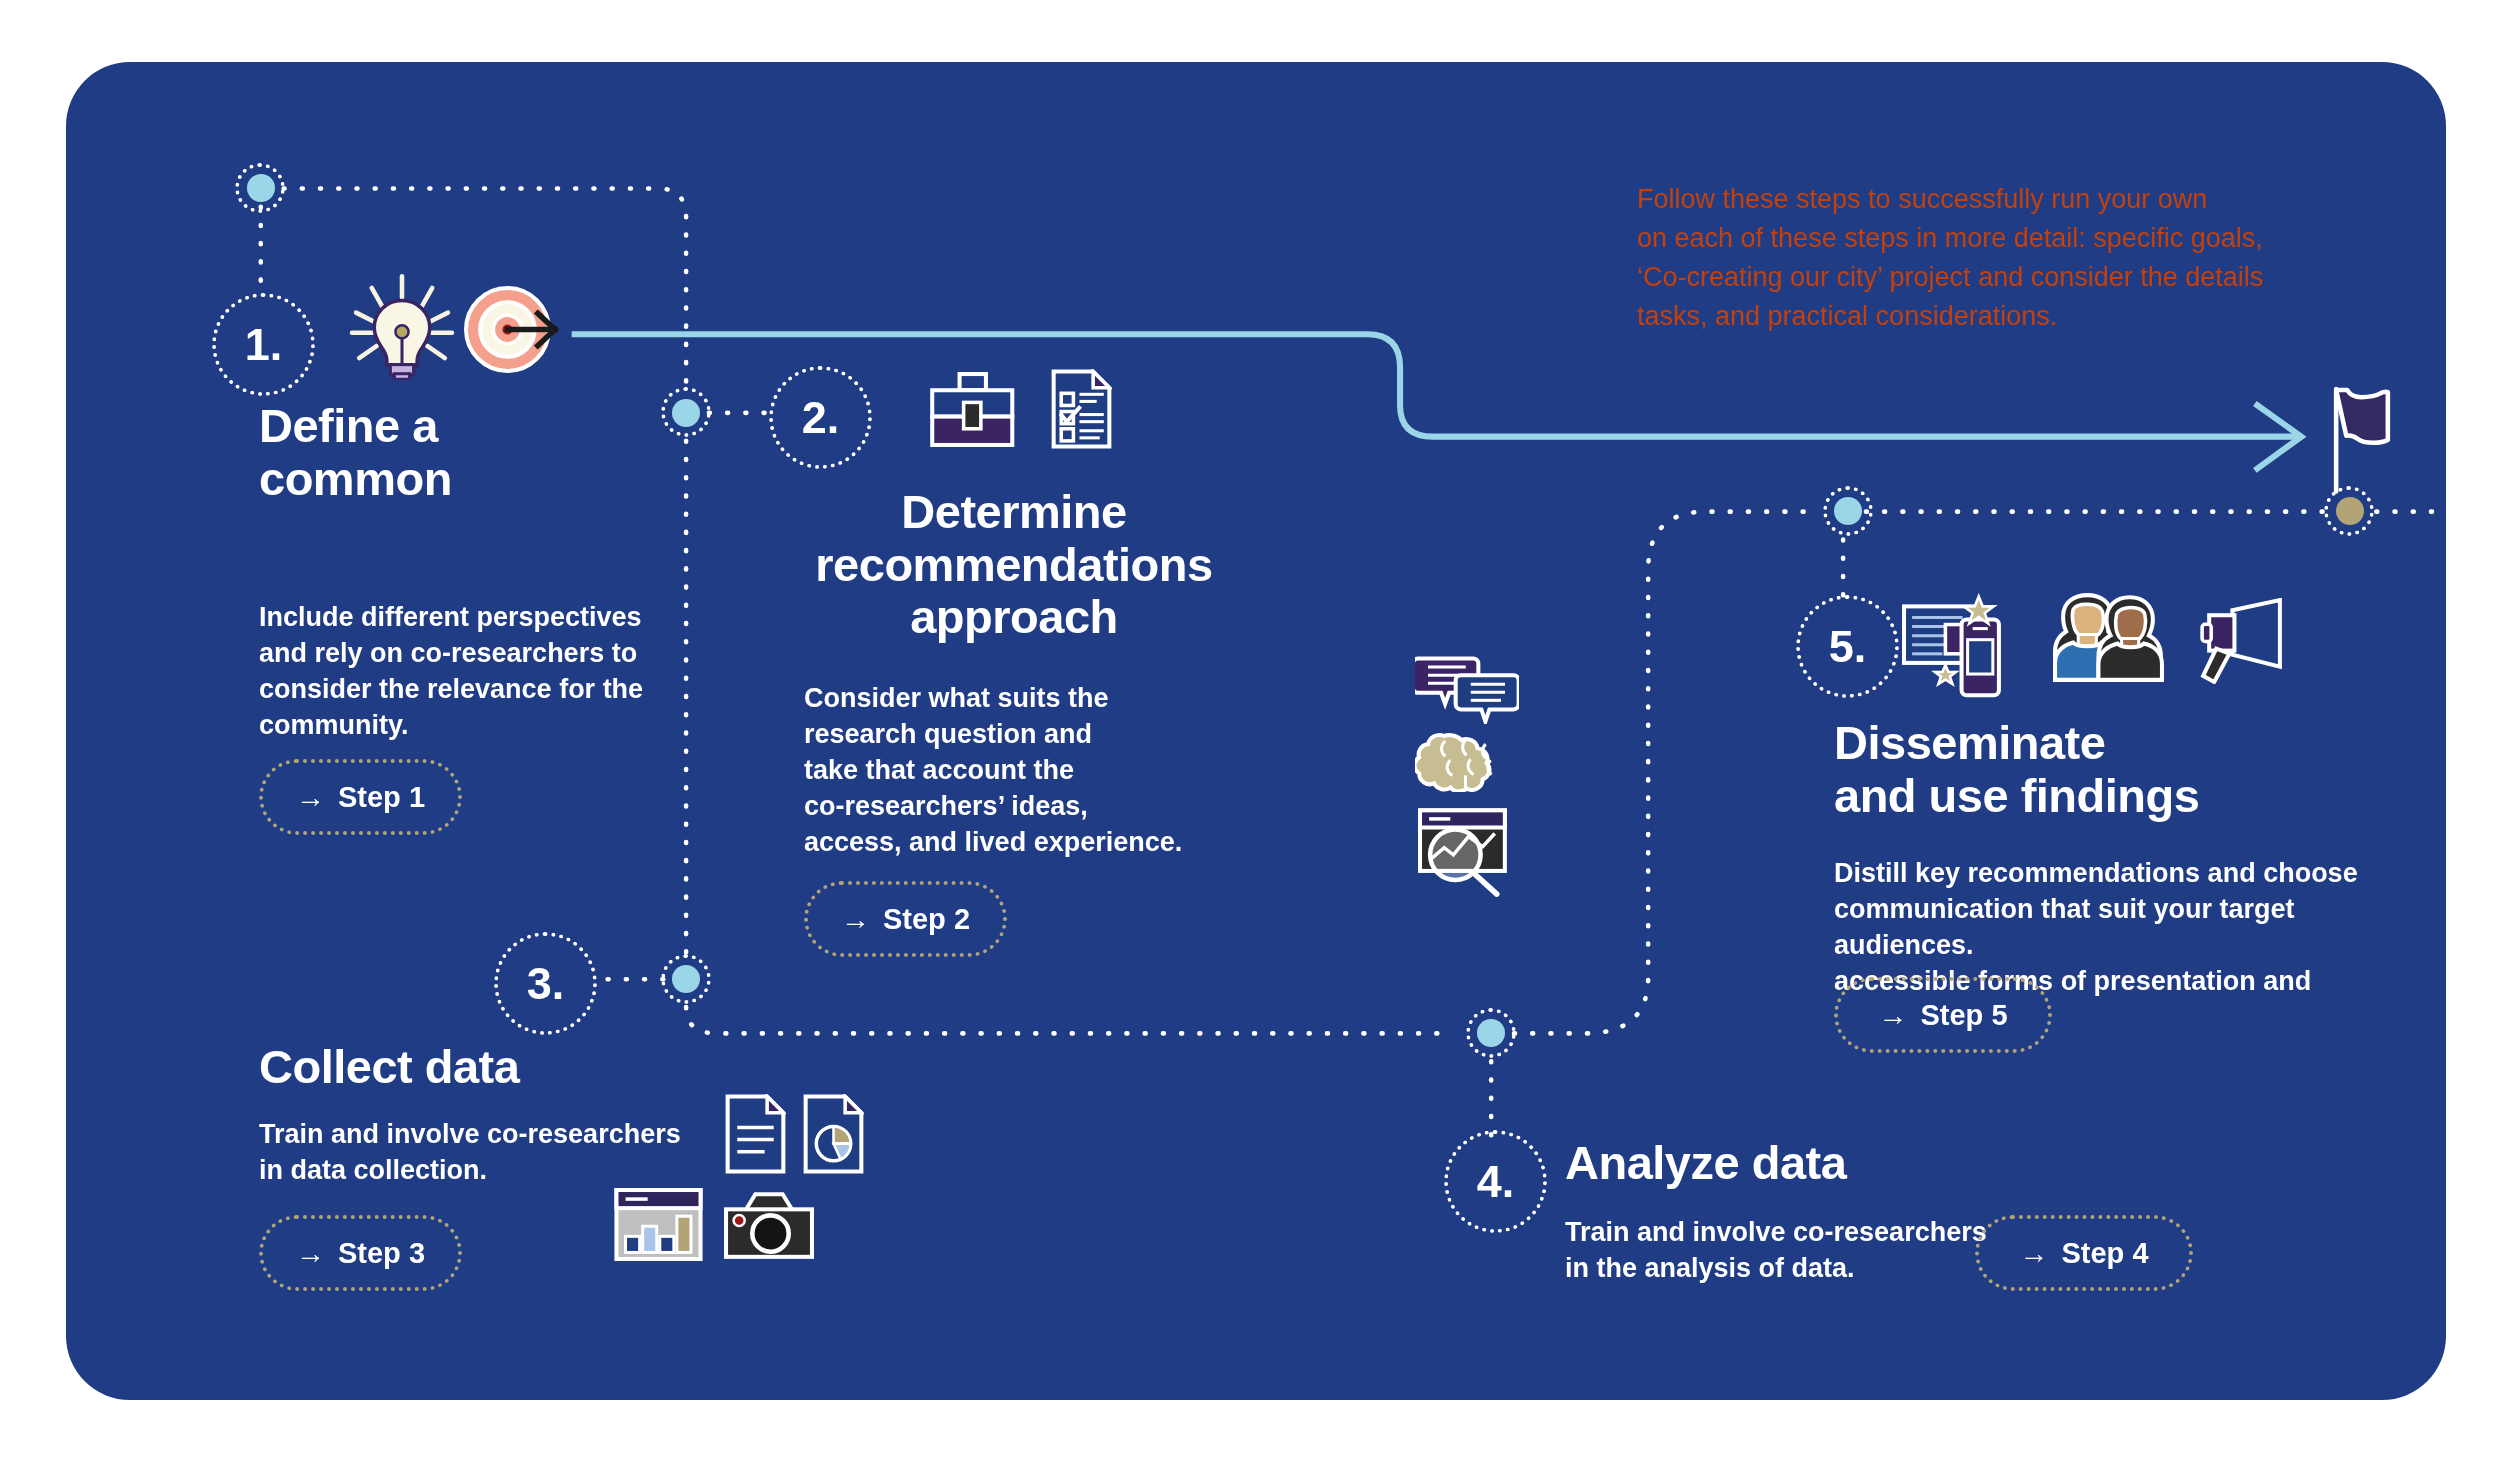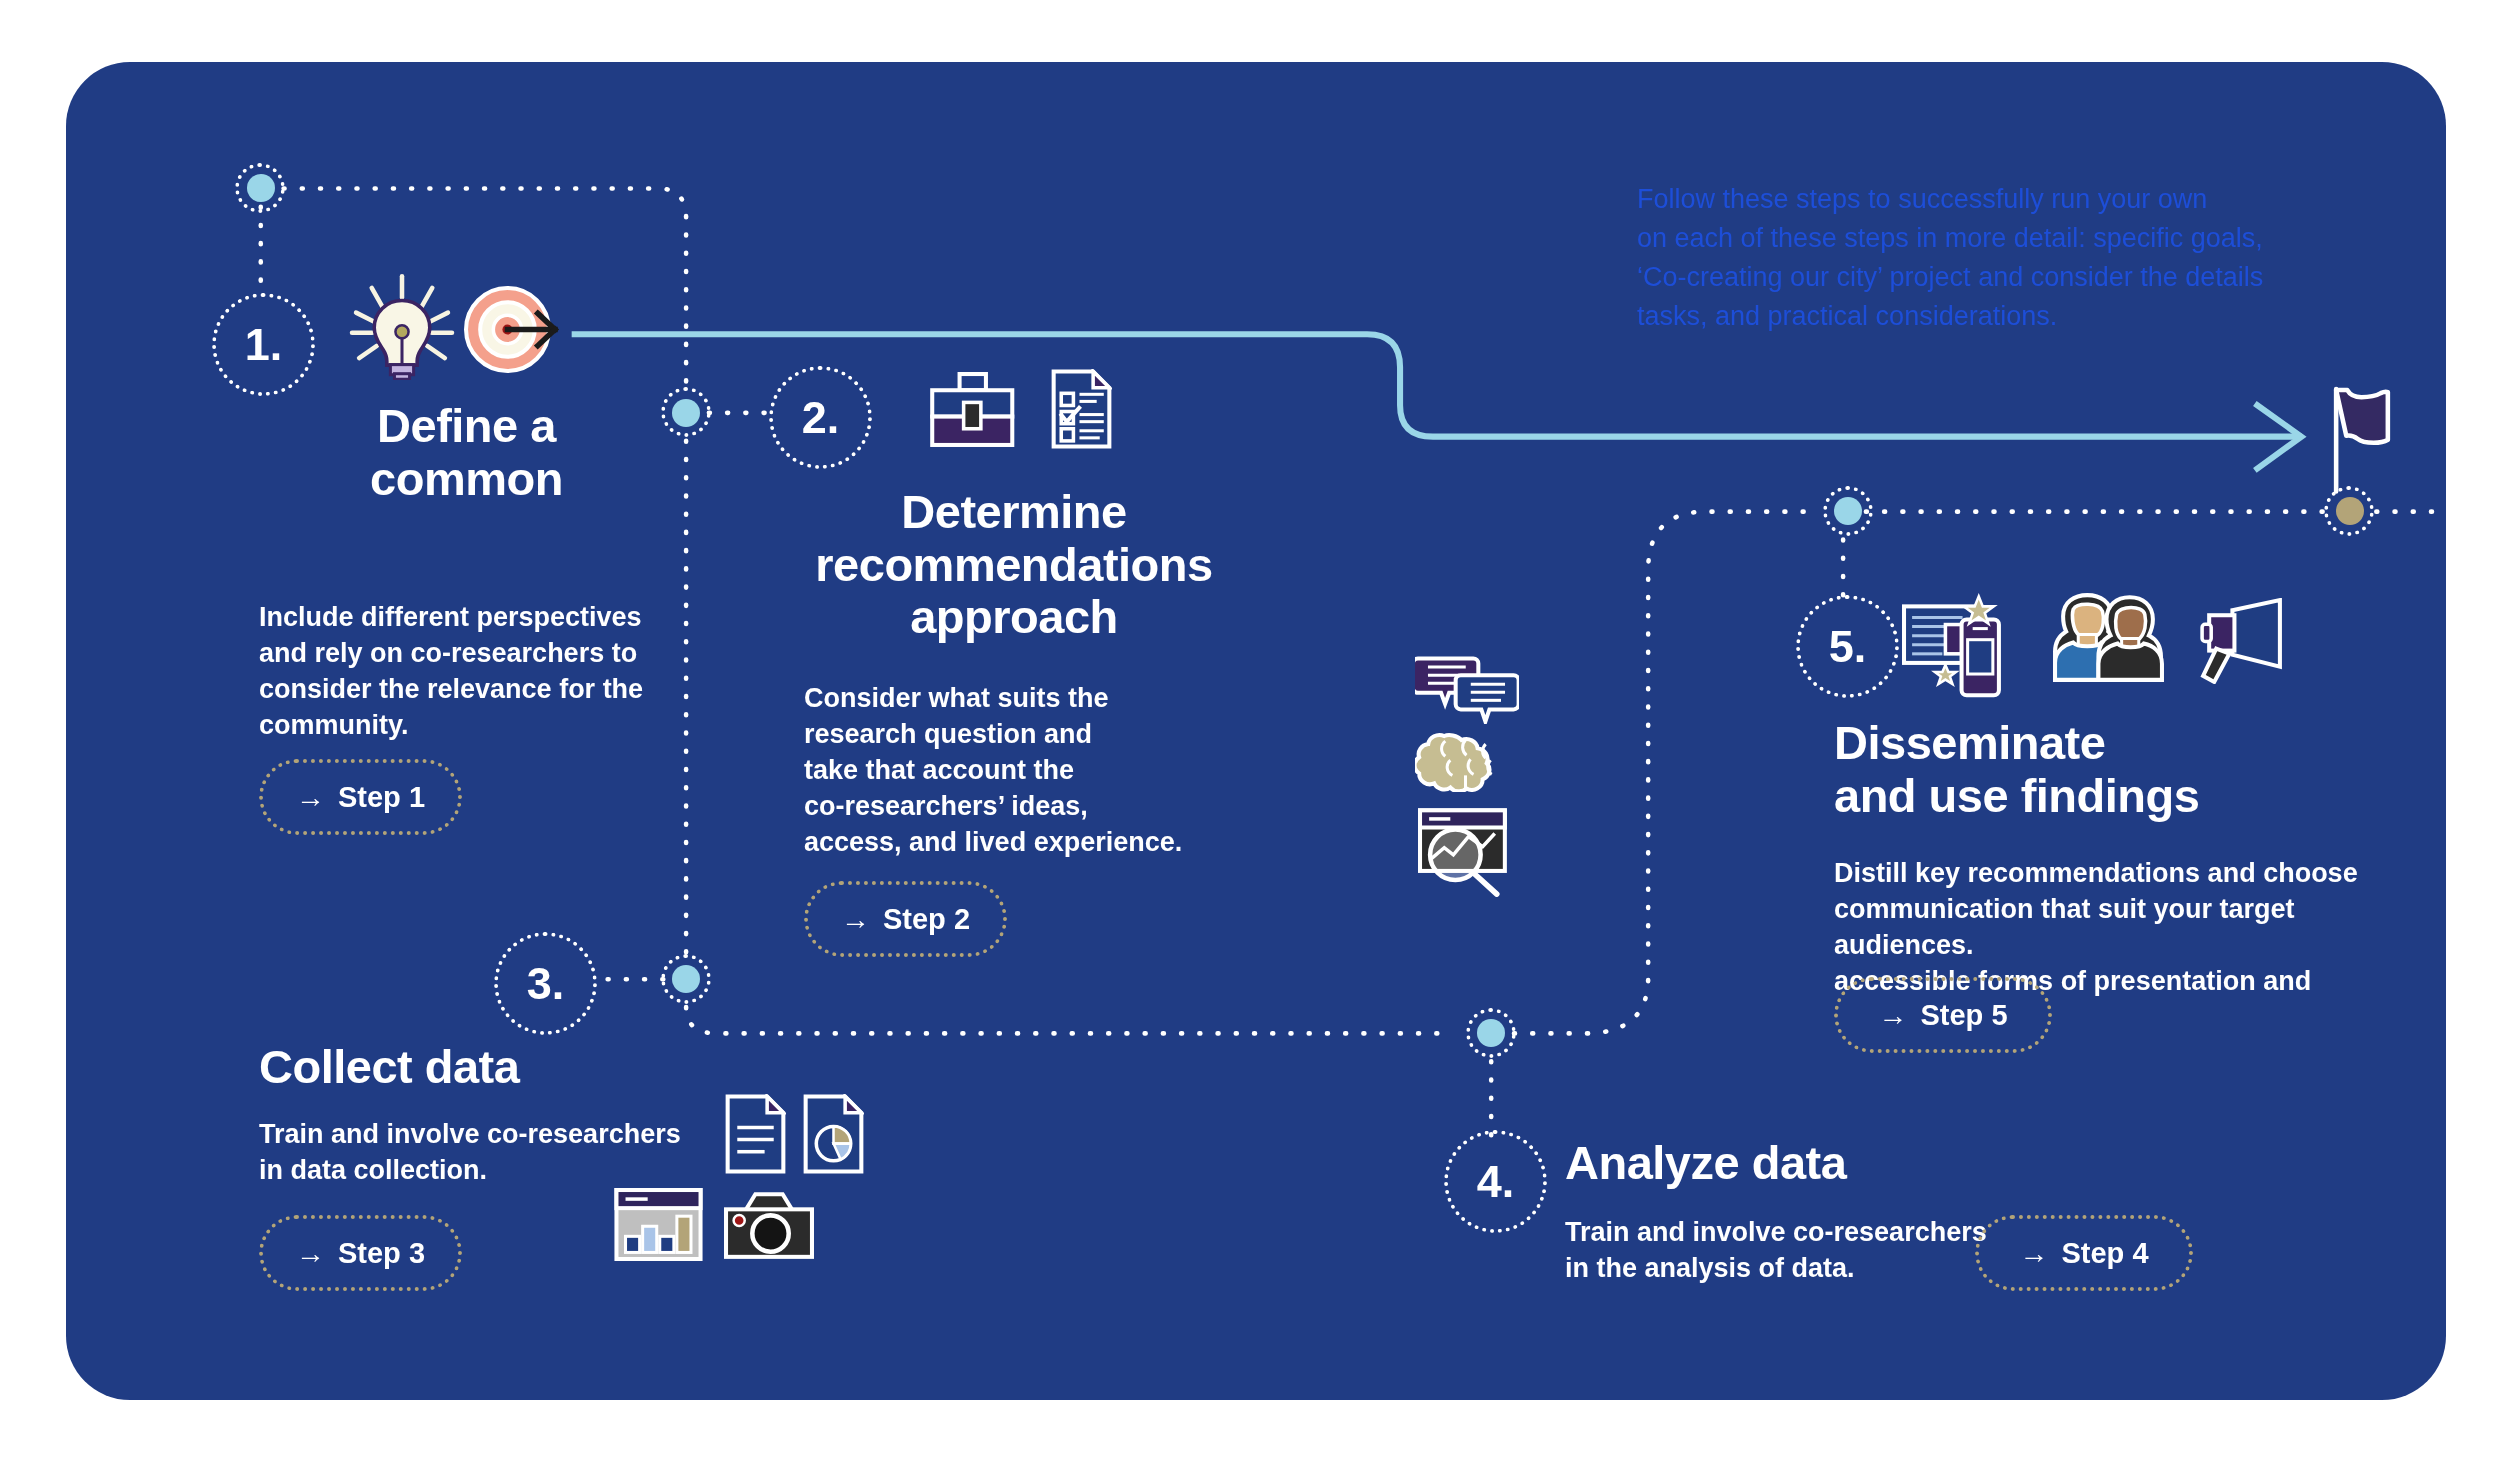--- a/index.html
+++ b/index.html
@@ -20,21 +20,21 @@
 
   .h-title{position:absolute;color:#ffffff;font-weight:700;line-height:1.12;
            letter-spacing:-0.5px;}
   .h-body{position:absolute;color:#ffffff;font-weight:700;line-height:1.33;}
 
   .stepbtn{position:absolute;border:4px dotted #b3a478;border-radius:506px;
            display:flex;align-items:center;justify-content:center;gap:13px;
            color:#ffffff;font-weight:700;box-sizing:border-box;}
   .stepbtn .arw{font-weight:400;}
 
-  .intro{position:absolute;color:#1d4ed8;font-weight:400;line-height:1.44;}
+  .intro{position:absolute;color:#c2410c;font-weight:400;line-height:1.44;}
 
   .ico{position:absolute;}
 </style>
 </head>
 <body>
 
 <div id="card"></div>
 
 <svg id="wires" viewBox="0 0 4961 2894" preserveAspectRatio="none">
 
@@ -117,21 +117,21 @@
   <circle cx="88" cy="90" r="54" fill="#f9f6e6" stroke="#ffffff" stroke-width="8"></circle>
   <circle cx="88" cy="90" r="28" fill="#f4a08c" stroke="#ffffff" stroke-width="7"></circle>
   <circle cx="88" cy="90" r="10" fill="#9e1616"></circle>
   <g stroke="#1b1b1b" stroke-width="11" fill="none" stroke-linecap="square">
     <line x1="88" y1="90" x2="182" y2="90"></line>
     <line x1="148" y1="58" x2="182" y2="90"></line>
     <line x1="148" y1="122" x2="182" y2="90"></line>
   </g>
 </svg>
 
-<div class="h-title" style="left:259px;top:400px;width:415px;font-size:47px;text-align:center;">
+<div class="h-title" style="left:259px;top:400px;width:415px;font-size:47px;">
   <div>Define a</div>
   <div>common</div>
 </div>
 
 <div class="h-body" style="left:259px;top:600px;width:385px;font-size:27px;">
   <div>Include different perspectives</div>
   <div>and rely on co-researchers to</div>
   <div>consider the relevance for the</div>
   <div>community.</div>
 </div>

